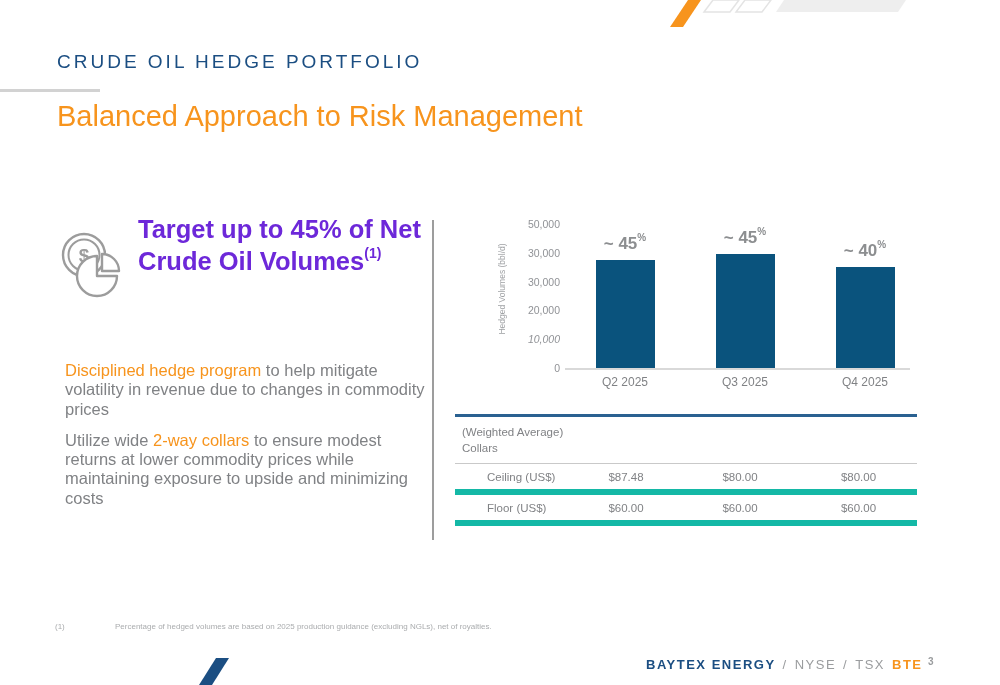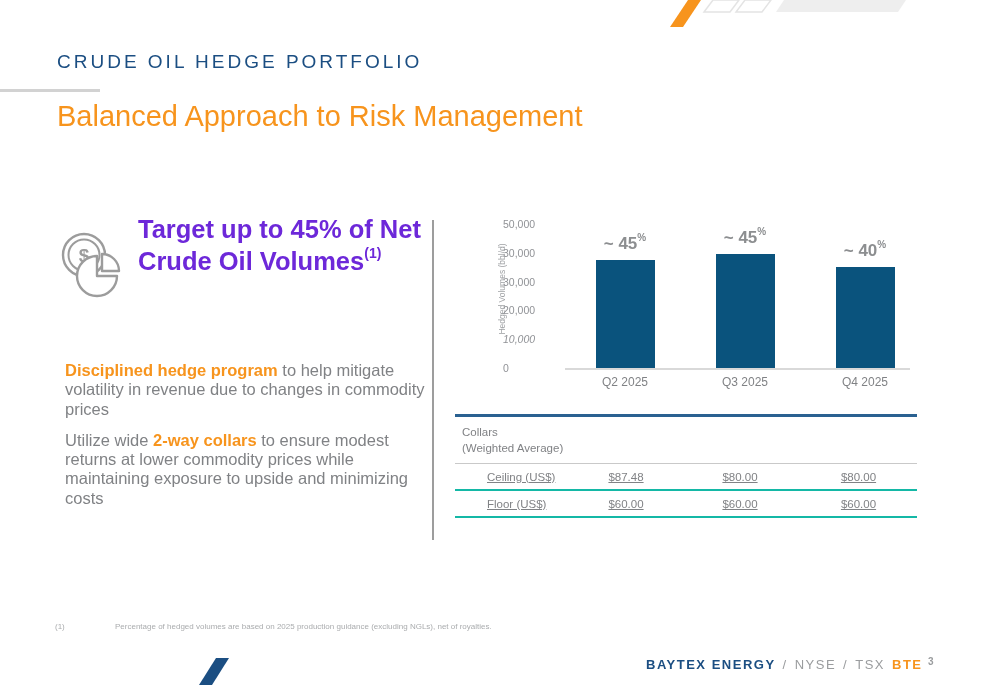--- a/index.html
+++ b/index.html
@@ -17,40 +17,40 @@
   .slide-title{position:absolute;left:57px;top:100px;font-size:29px;color:#f7941d;font-weight:400;}
 
   
   .icon-box{position:absolute;left:58px;top:230px;width:68px;height:68px;}
   .headline{position:absolute;left:138px;top:214px;width:285px;font-size:25.5px;line-height:1.24;
             font-weight:bold;color:#6d28d9;}
   .headline sup{font-size:14px;position:relative;top:-2px;}
   .body-copy{position:absolute;left:65px;top:361px;width:372px;font-size:16.5px;line-height:1.17;
              color:#808285;}
   .body-copy p{margin:0 0 12px 0;}
-  .orange-b{color:#f7941d;font-weight:bold;}
+  .orange-b{color:#f7941d;font-weight:normal;}
 
   .v-divider{position:absolute;left:432px;top:220px;width:2px;height:320px;background:#9d9d9d;}
 
   
   #chart{position:absolute;left:495px;top:212px;width:430px;height:185px;}
   .y-title{position:absolute;left:-62px;top:71px;width:140px;height:12px;text-align:center;
            font-size:8.5px;color:#9fa1a4;transform:rotate(-90deg);}
-  .ytick{position:absolute;left:8px;width:65px;text-align:left;font-size:10.5px;color:#909296;}
+  .ytick{position:absolute;left:0;width:65px;text-align:right;font-size:10.5px;color:#909296;}
   .baseline{position:absolute;left:70px;top:156px;width:345px;height:2px;background:#d9d9d9;}
   .bar{position:absolute;width:59px;}
   .bar-label{position:absolute;width:90px;text-align:center;color:#8c8e90;font-weight:bold;font-size:17px;}
   .bar-label sup{font-size:10px;position:relative;top:-1px;}
   .x-label{position:absolute;top:163px;width:90px;text-align:center;font-size:12px;color:#808285;}
 
   
   .collar-table{position:absolute;left:455px;top:414px;width:462px;border-top:3px solid #2a6191;
                 font-size:11.5px;color:#808285;}
   .ct-header{padding:7px 0 7px 7px;border-bottom:1px solid #c9c9c9;line-height:1.4;}
-  .ct-row{display:flex;align-items:center;height:25px;border-bottom:2px solid #14b8a6;text-decoration:underline;}
+  .ct-row{display:flex;align-items:center;height:25px;border-bottom:6px solid #14b8a6;}
   .ct-label{width:117px;padding-left:32px;box-sizing:border-box;}
   .ct-v1{width:108px;text-align:center;}
   .ct-v2{width:120px;text-align:center;}
   .ct-v3{width:117px;text-align:center;}
 
   
   .footnote{position:absolute;left:0;top:622px;font-size:8px;color:#aaacae;}
   .fn-marker{position:absolute;left:55px;top:0;}
   .fn-text{position:absolute;left:115px;top:0;width:600px;}
   .footer-line{position:absolute;left:646px;top:657px;font-size:13px;letter-spacing:1.5px;
@@ -111,22 +111,22 @@
       <div class="bar" style="left: 220.5px; top: 42.24px; height: 113.76px; background: rgb(10, 83, 125);"></div>
       <div class="bar-label" style="left: 205px; top: 15.24px;"><span>~ 45</span><sup>%</sup></div>
       <div class="x-label" style="left: 205px;">Q3 2025</div>
       <div class="bar" style="left: 340.5px; top: 55.2px; height: 100.8px; background: rgb(10, 83, 125);"></div>
       <div class="bar-label" style="left: 325px; top: 28.2px;"><span>~ 40</span><sup>%</sup></div>
       <div class="x-label" style="left: 325px;">Q4 2025</div>
     </div>
 
   <div class="collar-table">
     <div class="ct-header">
+      <div>(Weighted Average)</div>
       <div>Collars</div>
-      <div>(Weighted Average)</div>
     </div>
     <div class="ct-row">
       <div class="ct-label">Ceiling (US$)</div>
       <div class="ct-v1">$87.48</div>
       <div class="ct-v2">$80.00</div>
       <div class="ct-v3">$80.00</div>
     </div>
     <div class="ct-row">
       <div class="ct-label">Floor (US$)</div>
       <div class="ct-v1">$60.00</div>

